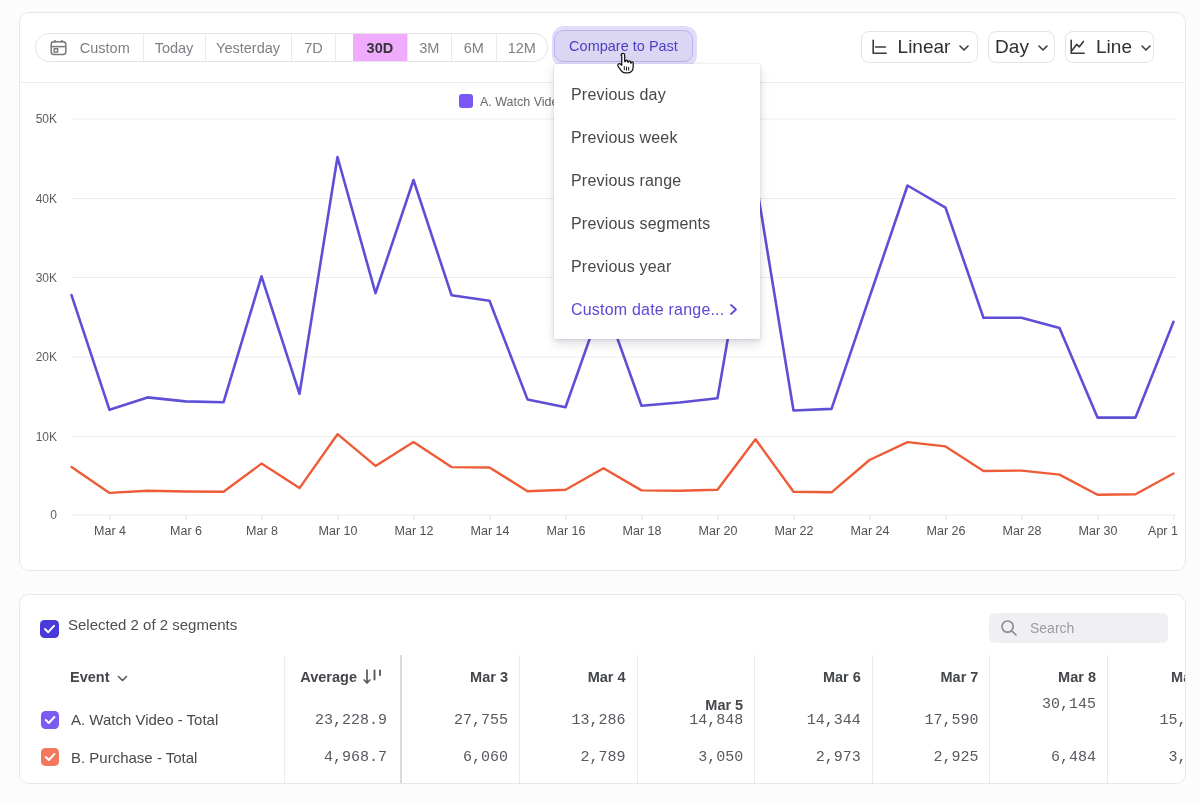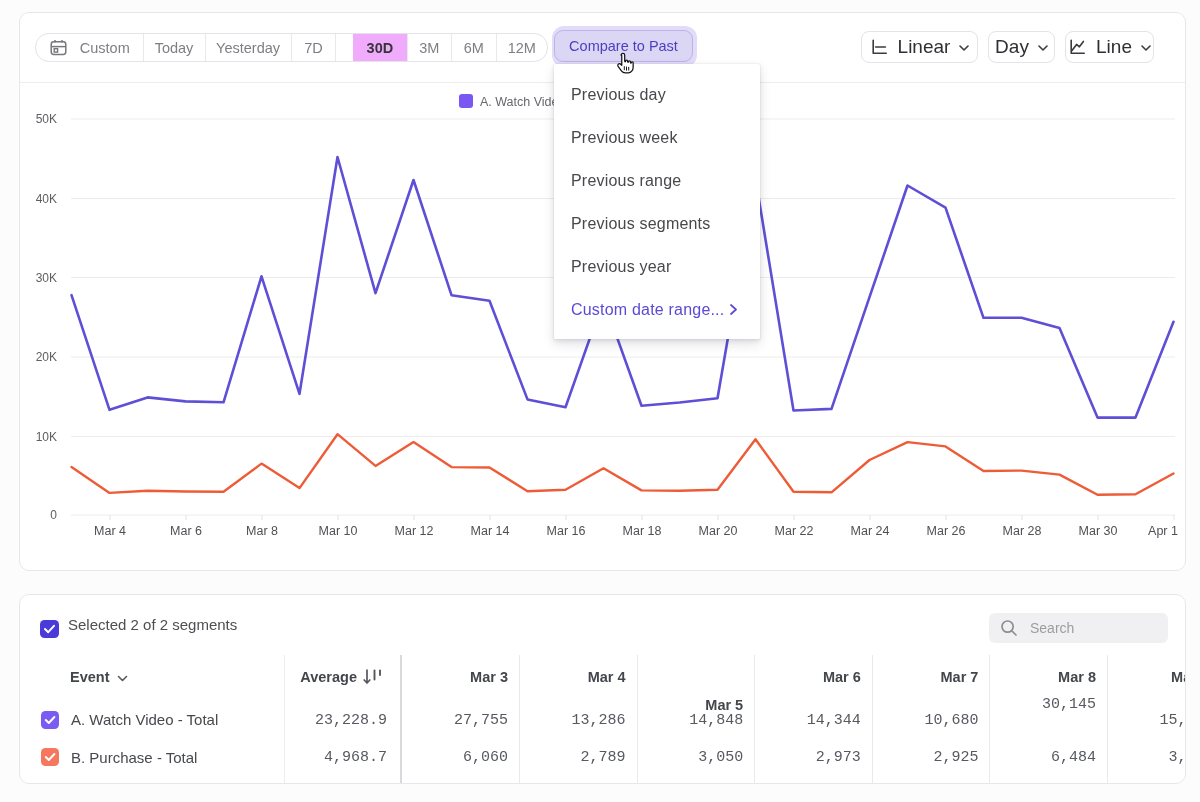--- a/index.html
+++ b/index.html
@@ -160,21 +160,21 @@
 
     <div class="abs" style="left:20.5px;top:115.5px;width:18px;height:18px;background:#7a5cf2;border-radius:4.5px;"><svg width="18" height="18" viewBox="0 0 18 18">
           <path d="M4.8 9 L7.8 12 L13.4 6" fill="none" stroke="#fff" stroke-width="2" stroke-linecap="round" stroke-linejoin="round"></path>
         </svg></div>
     <div class="abs lbl" style="left:51px;top:117px;">A. Watch Video - Total</div>
     <div class="abs val" style="left:257px;top:117.5px;">23,228.9</div>
     <div class="abs val" style="left:378px;top:117.5px;">27,755</div>
     <div class="abs val" style="left:495.6px;top:117.5px;">13,286</div>
     <div class="abs val" style="left:613.2px;top:117.5px;">14,848</div>
     <div class="abs val" style="left:730.8px;top:117.5px;">14,344</div>
-    <div class="abs val" style="left:848.4px;top:117.5px;">10,680</div>
+    <div class="abs val" style="left:848.4px;top:117.5px;">17,590</div>
     <div class="abs val" style="left:966px;top:102px;">30,145</div>
     <div class="abs val" style="left:1083.6px;top:117.5px;">15,245</div>
 
     <div class="abs" style="left:20.5px;top:153px;width:18px;height:18px;background:#f5775d;border-radius:4.5px;"><svg width="18" height="18" viewBox="0 0 18 18">
           <path d="M4.8 9 L7.8 12 L13.4 6" fill="none" stroke="#fff" stroke-width="2" stroke-linecap="round" stroke-linejoin="round"></path>
         </svg></div>
     <div class="abs lbl" style="left:51px;top:154.5px;">B. Purchase - Total</div>
     <div class="abs val" style="left:257px;top:155px;">4,968.7</div>
     <div class="abs val" style="left:378px;top:155px;">6,060</div>
     <div class="abs val" style="left:495.6px;top:155px;">2,789</div>

